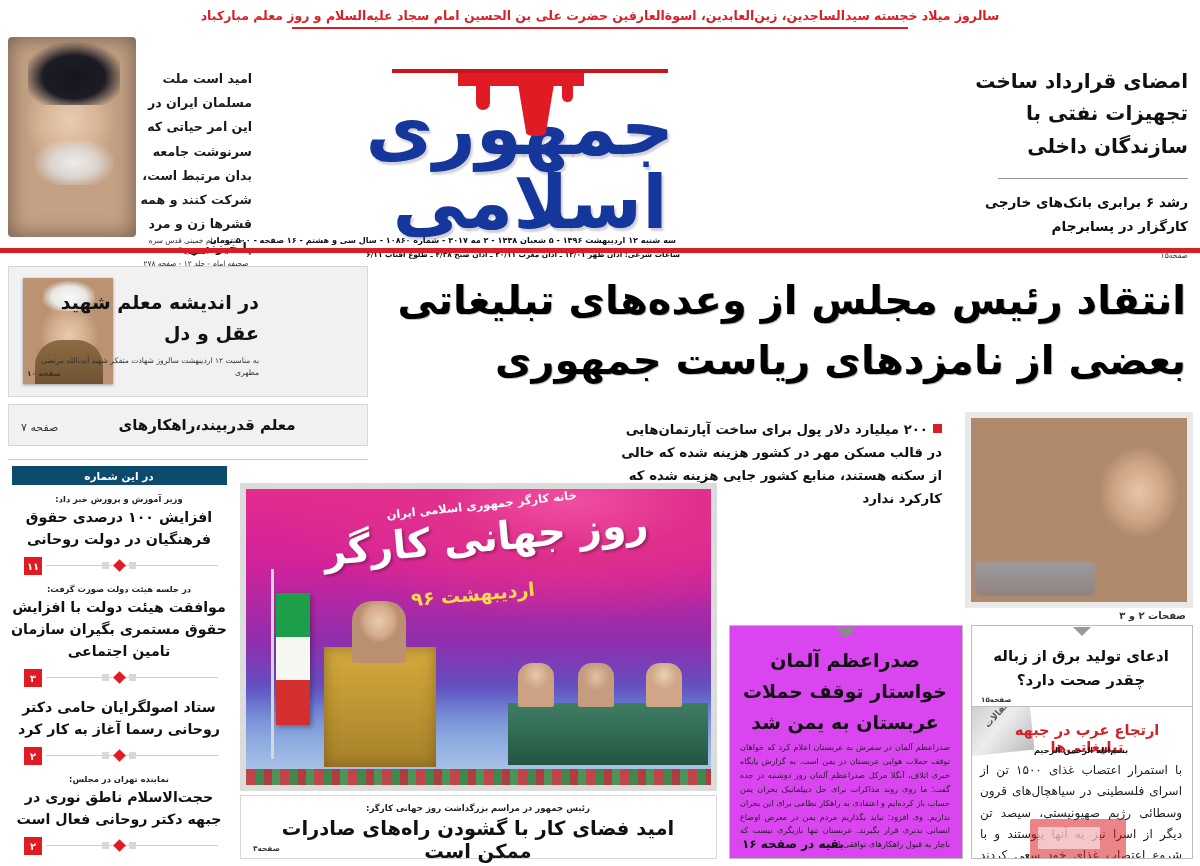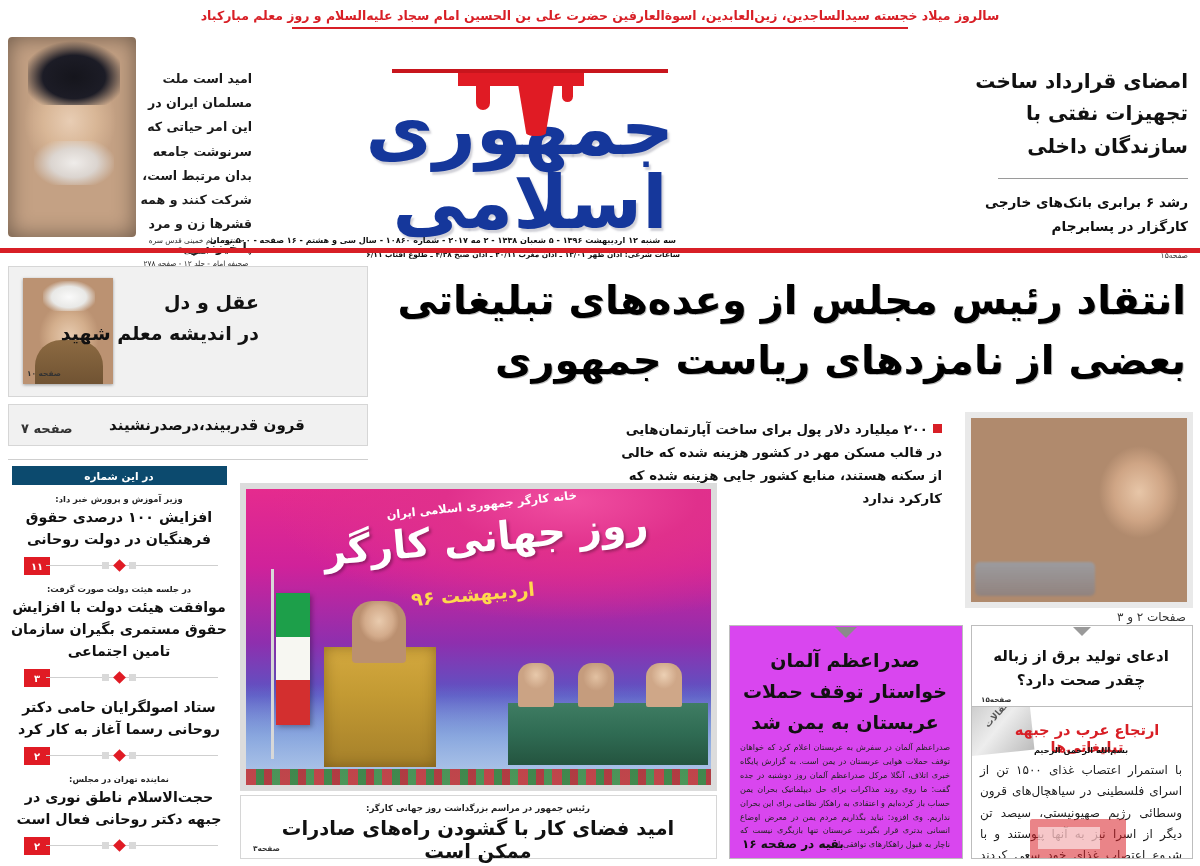--- a/index.html
+++ b/index.html
@@ -173,41 +173,41 @@
 
   .box-moalem {
     position:absolute; left:8px; top:146px; width:360px; height:42px;
     background:#f1f1f1; border:1px solid #d6d6d6;
   }
   .moalem-title {
     position:absolute; right:14px; top:11px; width:292px;
     text-align:center; direction:rtl; color:#111; font-size:15px; font-weight:600;
   }
   .moalem-page {
-    position:absolute; left:12px; top:16px; color:#333; font-size:13px; font-weight:bold;
+    position:absolute; left:12px; top:16px; color:#333; font-size:11px; font-weight:normal;
   }
 
   
   .mid-brief {
     position:absolute; right:258px; top:418px; width:330px;
     text-align:right; direction:rtl; color:#111;
     font-size:13.3px; font-weight:bold; line-height:1.74;
   }
   .bullet-sq {
     display:inline-block; width:9px; height:9px; background:#d81f26;
     margin-left:5px; vertical-align:1px;
   }
 
   .right-news {
     position:absolute; right:14px; top:414px; width:228px; direction:rtl; text-align:right;
   }
   .rn-item { margin-bottom:14px; }
   .rn-kicker { color:#d81f26; font-size:8.2px; font-weight:bold; margin-bottom:3px; }
   .rn-title { color:#111; font-size:14.6px; font-weight:bold; line-height:1.55; }
-  .rn-pages { color:#333; font-size:12px; font-weight:normal; margin-top:6px; }
+  .rn-pages { color:#333; font-size:10px; font-weight:bold; margin-top:6px; }
 
   .larijani-photo {
     position:absolute; right:7px; top:412px; width:228px; height:196px;
     background:#e9e9e9; padding:6px;
   }
   .larijani-inner {
     width:100%; height:100%; position:relative; overflow:hidden;
     background:
       radial-gradient(ellipse 40px 46px at 168px 74px,#e7c6a8 0%,#cfa585 62%,#b08a6d 100%),
       radial-gradient(ellipse 30px 36px at 92px 62px,#d8b193 0%,#bb9073 70%,rgba(180,140,112,0) 100%),
@@ -229,21 +229,21 @@
     margin:0 auto 9px auto; direction:rtl;
   }
   .issue-item { direction:rtl; text-align:center; margin-bottom:2px; }
   .ii-kicker { color:#222; font-size:8.4px; font-weight:bold; margin-bottom:2px; }
   .ii-title { color:#111; font-size:14.2px; font-weight:600; line-height:1.55; }
   .ii-rule {
     position:relative; height:18px; margin:7px 0 9px 0;
     display:flex; align-items:center;
   }
   .ii-pagebox {
-    width:26px; height:18px; background:#e01b24; color:#fff;
+    width:18px; height:18px; background:#e01b24; color:#fff;
     font-size:10px; font-weight:bold; display:flex; align-items:center; justify-content:center;
     position:absolute; left:16px; top:0;
   }
   .ii-line { position:absolute; left:38px; right:12px; top:8px; height:1px; background:#cfcfcf; }
   .ii-diamond {
     position:absolute; left:50%; top:4px; width:9px; height:9px; margin-left:-4px;
     background:#e01b24; transform:rotate(45deg);
   }
   .ii-dot-l, .ii-dot-r {
     position:absolute; top:5px; width:7px; height:7px; background:#d9d9d9;
@@ -447,28 +447,29 @@
   </div>
 
   <div class="red-sep"></div>
 
   <div class="headline-strip">
     <div class="main-headline">انتقاد رئیس مجلس از وعده‌های تبلیغاتی بعضی از نامزدهای ریاست جمهوری</div>
 
     <div class="box-aql">
       <div class="aql-photo"></div>
       <div class="aql-title">
+        <div>در اندیشه معلم شهید</div>
         <div>عقل و دل</div>
-        <div>در اندیشه معلم شهید</div>
       </div>
+      <div class="aql-sub">به مناسبت ۱۲ اردیبهشت سالروز شهادت متفکر شهید آیت‌الله مرتضی مطهری</div>
       <div class="aql-page">صفحه ۱۰</div>
     </div>
 
     <div class="box-moalem">
-      <div class="moalem-title">قرون قدربیند،درصدرنشیند</div>
+      <div class="moalem-title">معلم قدربیند،راهکارهای</div>
       <div class="moalem-page">صفحه ۷</div>
     </div>
   </div>
 
   <div class="bottom-rule"></div>
 
   <div class="mid-brief">
     <span class="bullet-sq"></span><span>۲۰۰ میلیارد دلار پول برای ساخت آپارتمان‌هایی در قالب مسکن مهر در کشور هزینه شده که خالی از سکنه هستند، منابع کشور جایی هزینه شده که کارکرد ندارد</span>
   </div>
 

